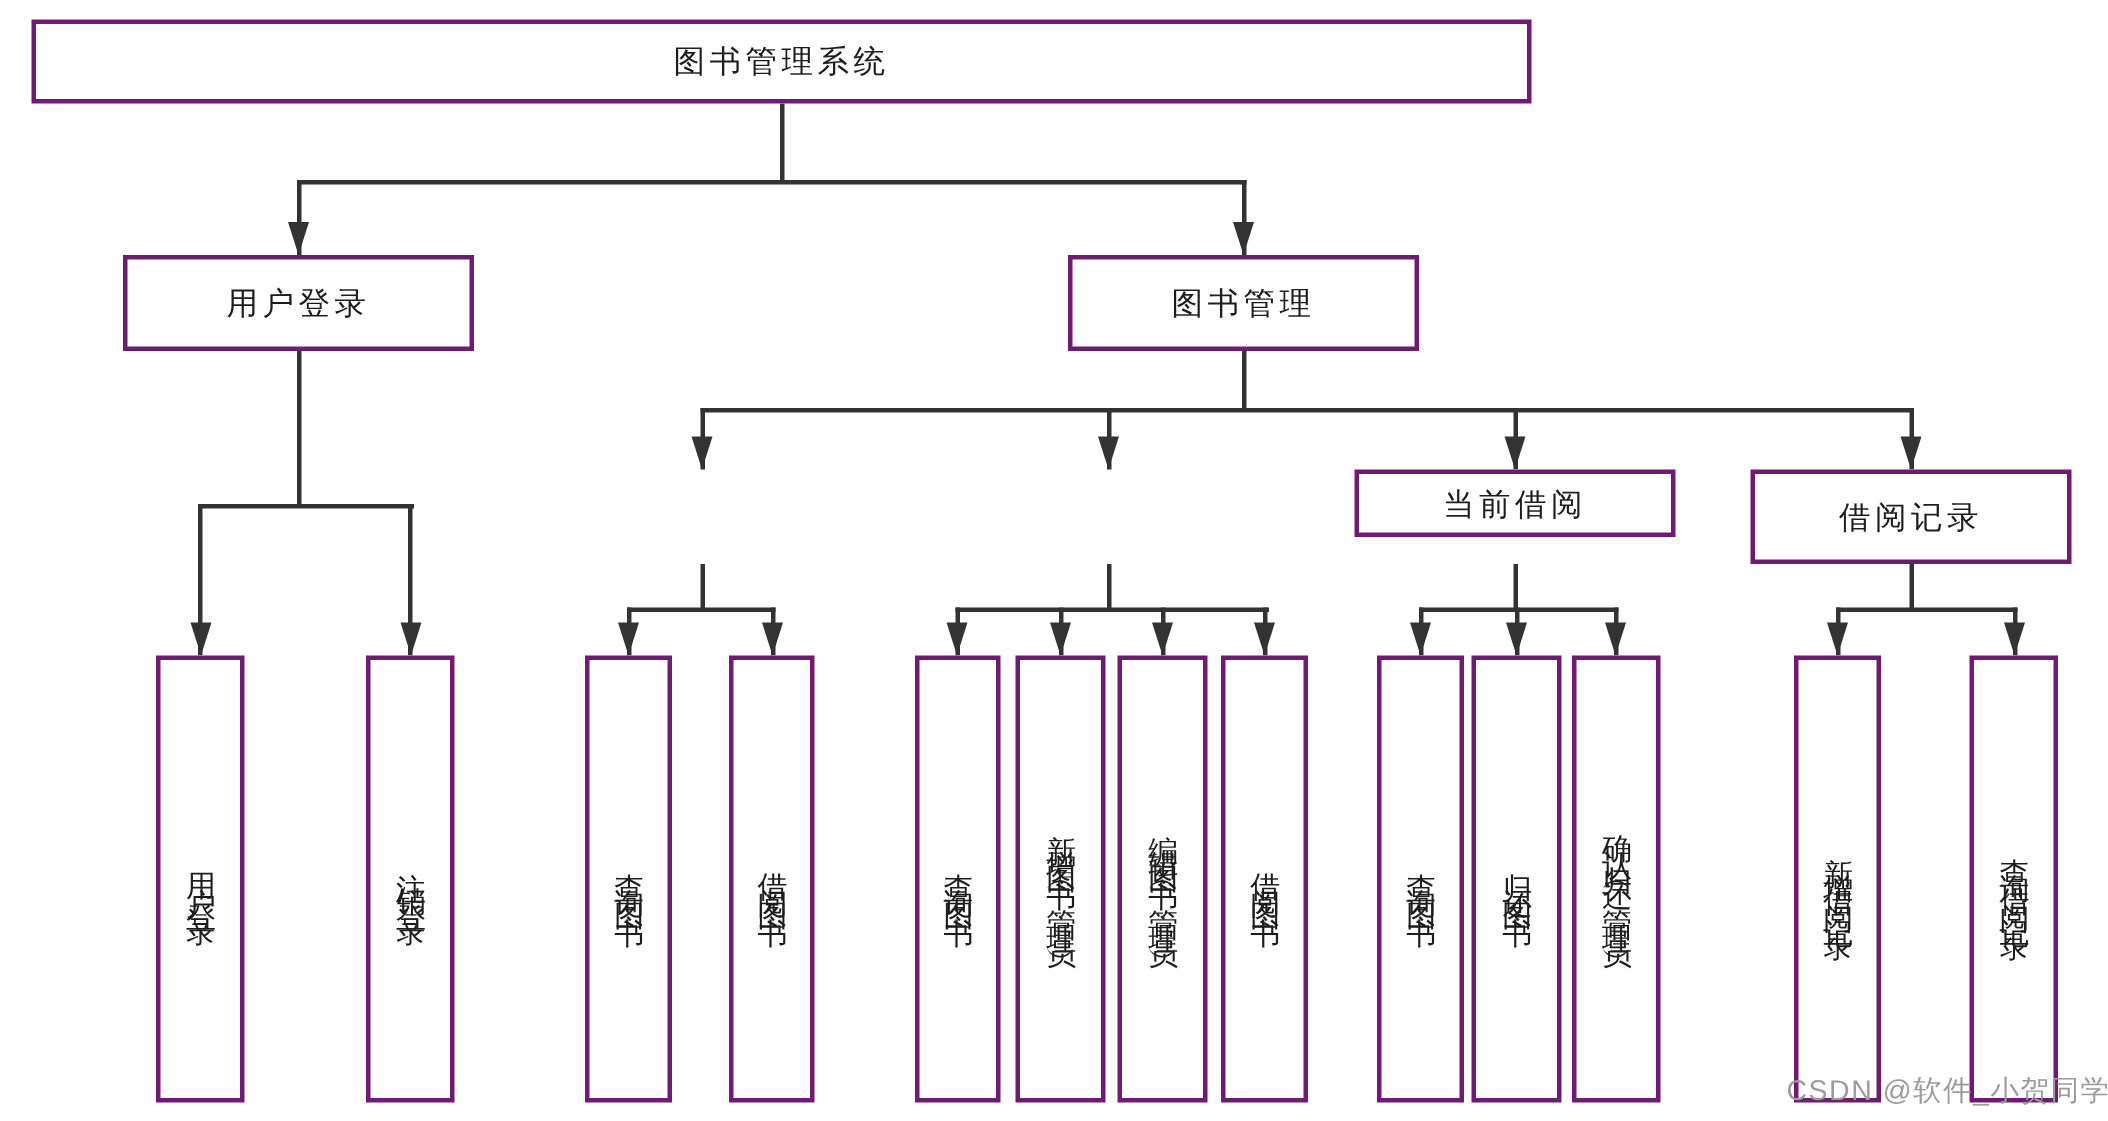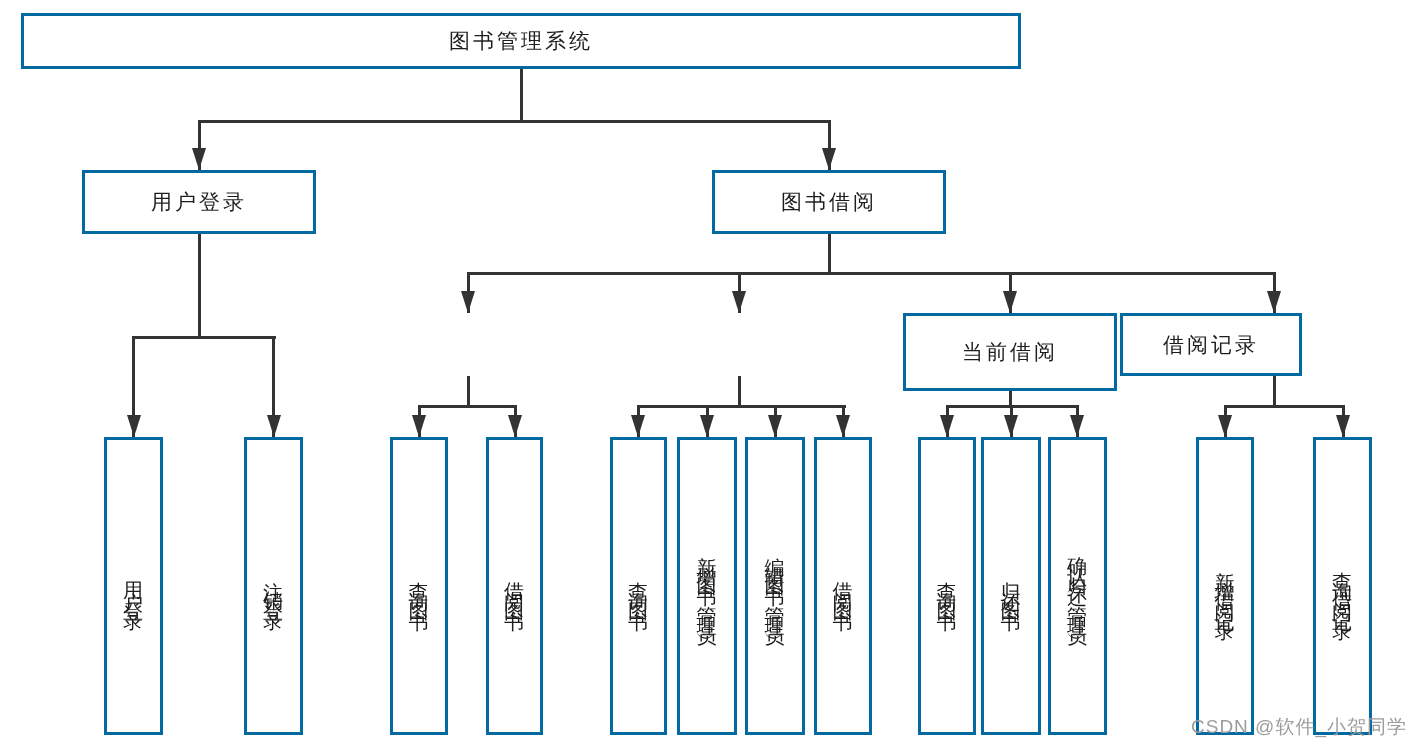--- a/index.html
+++ b/index.html
@@ -7,21 +7,21 @@
     position: relative;
     width: 1405px;
     height: 747px;
     background: #ffffff;
     font-family: "Liberation Sans", sans-serif;
     overflow: hidden;
   }
   .node {
     position: absolute;
     box-sizing: border-box;
-    border: 3px solid #0369a1;
+    border: 3px solid #701a75;
     background: #ffffff;
     display: flex;
     align-items: center;
     justify-content: center;
     color: #1d1d1d;
   }
   .node.h span {
     font-size: 21px;
     letter-spacing: 3px;
     white-space: nowrap;
@@ -121,27 +121,27 @@
   <div class="arrow" style="left:1336px;top:415px"></div>
 
   <div class="node h" style="left:21px;top:13px;width:1000px;height:56px">
     <span>图书管理系统</span>
   </div>
 
   <div class="node h" style="left:82px;top:170px;width:234px;height:64px">
     <span>用户登录</span>
   </div>
   <div class="node h" style="left:712px;top:170px;width:234px;height:64px">
-    <span>图书借阅</span>
+    <span>图书管理</span>
   </div>
 
-  <div class="node h" style="left:903px;top:313px;width:214px;height:78px">
+  <div class="node h" style="left:903px;top:313px;width:214px;height:45px">
     <span>当前借阅</span>
   </div>
-  <div class="node h" style="left:1120px;top:313px;width:182px;height:63px">
+  <div class="node h" style="left:1167px;top:313px;width:214px;height:63px">
     <span>借阅记录</span>
   </div>
 
   <div class="node v" style="left:104px;top:437px;width:59px;height:298px">
     <span>用户登录</span>
   </div>
   <div class="node v" style="left:244px;top:437px;width:59px;height:298px">
     <span>注销登录</span>
   </div>
 

